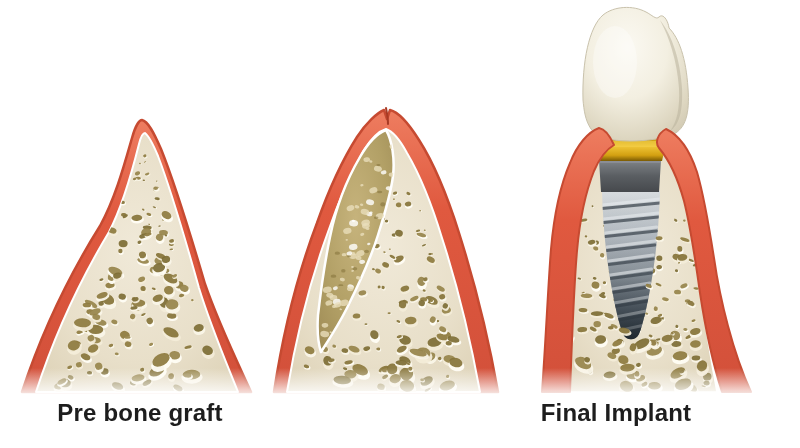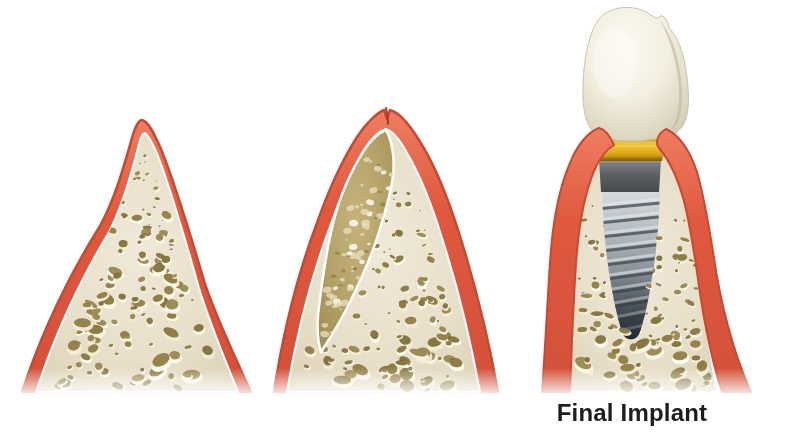--- a/index.html
+++ b/index.html
@@ -7,21 +7,21 @@
     position:relative;width:800px;height:448px;background:var(--bg,#fff);
     overflow:hidden;font-family:"Liberation Sans",sans-serif;
   }
   .caption{
     position:absolute;top:399px;width:240px;text-align:center;
     font-size:24px;font-weight:600;color:var(--caption_color,#1d1d1d);
     letter-spacing:.2px;
   }
   #cap1{left:20px;}
   #cap2{left:266px;}
-  #cap3{left:512px;}
+  #cap3{left:496px;}
   svg{position:absolute;left:0;top:0;}
 </style>
 </head>
 <body>
 
 <div id="stage" style="--bg: #ffffff; --gum_red: #df5a42; --gum_edge: #c64a31; --bone_cream: #eae1cc; --bone_edge: #d8cdb2; --pore_olive: #8d7a3e; --pore_highlight: #faf6e8; --graft_tan: #b3a064; --membrane_white: #ffffff; --crown_ivory: #f4f1e6; --abutment_gold: #d79e0f; --implant_gray: #9aa2a9; --collar_gray: #56595d; --caption_color: #1d1d1d;">
 
 <svg width="800" height="448" viewBox="0 0 800 448">
   <defs>
     <linearGradient id="gumGrad" x1="0" y1="0" x2="0" y2="1">
@@ -914,15 +914,16 @@
     <ellipse cx="615" cy="62" rx="22" ry="36" fill="#ffffff" opacity="0.35"></ellipse>
 
     <path d="M 599,128 C 588,132 577,145 570,163 C 560,186 554,215 551,249 C 548,287 546,336 542,392 L 570,392 C 572,337 574,285 577,251 C 580,217 586,191 594,171 C 600,157 607,149 614,145 C 610,136 605,129 599,128 Z" fill="url(#gumGrad)" stroke="#c64a31" stroke-width="2" stroke-linejoin="round"></path>
     <path d="M 666,129 C 679,135 690,151 697,172 C 704,196 709,226 714,258 C 720,300 733,353 751,392 L 722,392 C 712,361 705,326 700,293 C 695,257 690,225 684,201 C 678,179 670,161 659,148 C 655,143 657,134 666,129 Z" fill="url(#gumGrad)" stroke="#c64a31" stroke-width="2" stroke-linejoin="round"></path>
   </g>
 
   <rect x="0" y="368" width="800" height="30" fill="url(#fadeGrad)"></rect>
   <rect x="0" y="394" width="800" height="54" fill="#ffffff"></rect>
 </svg>
 
+<div class="caption" id="cap1">Pre bone graft</div>
 <div class="caption" id="cap3">Final Implant</div>
 
 </div>
 
 </body></html>

